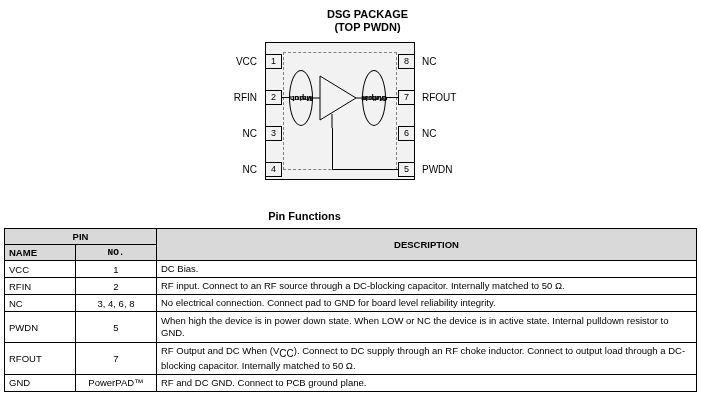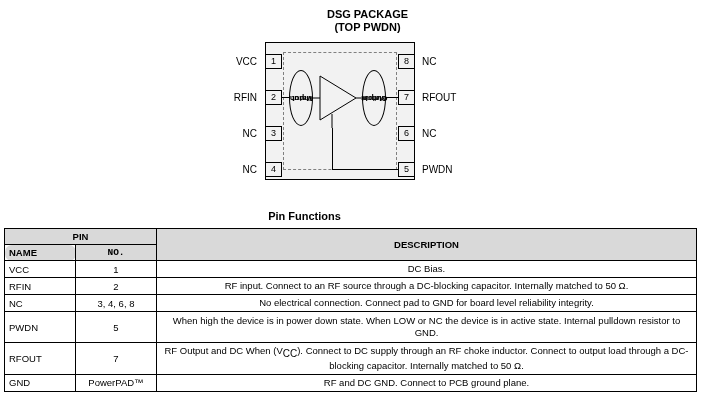--- a/index.html
+++ b/index.html
@@ -141,21 +141,21 @@
   table.pinfunc thead th {
     background: #d9d9d9;
     text-align: center;
     font-weight: bold;
     font-size: 9.5px;
   }
   th.col-name { width: 62px; margin-top: 20px; }
   th.col-no { width: 72px; font-family: Liberation Mono, monospace; }
   td.c-name { text-align: left; }
   td.c-no { text-align: center; }
-  td.c-desc { text-align: center; line-height: 12px; }
+  td.c-desc { text-align: left; line-height: 12px; }
   .row-tall td { height: 26px; }
   sub { font-size: 10px; }
 </style>
 </head>
 <body>
 
 <div class="page">
 
   <div class="pkg-title">
     <div>DSG PACKAGE</div>
@@ -215,21 +215,21 @@
 
   <div class="table-title">Pin Functions</div>
 
   <table class="pinfunc">
     <thead>
       <tr>
         <th class="col-name" colspan="2">PIN</th>
         <th rowspan="2">DESCRIPTION</th>
       </tr>
       <tr>
-        <th class="col-name" style="text-align:left;border-radius:7px;">NAME</th>
+        <th class="col-name" style="text-align:left;">NAME</th>
         <th class="col-no">NO.</th>
       </tr>
     </thead>
     <tbody>
       <tr>
         <td class="c-name">VCC</td>
         <td class="c-no">1</td>
         <td class="c-desc">DC Bias.</td>
       </tr>
       <tr>

